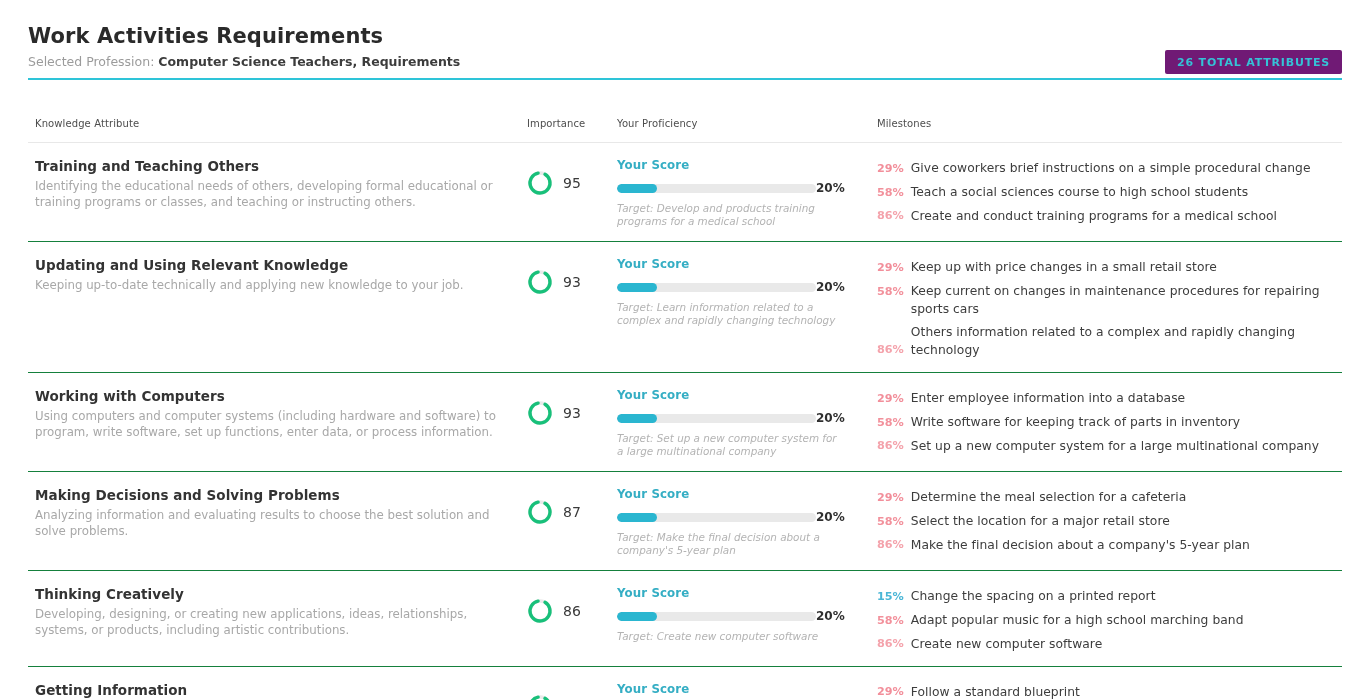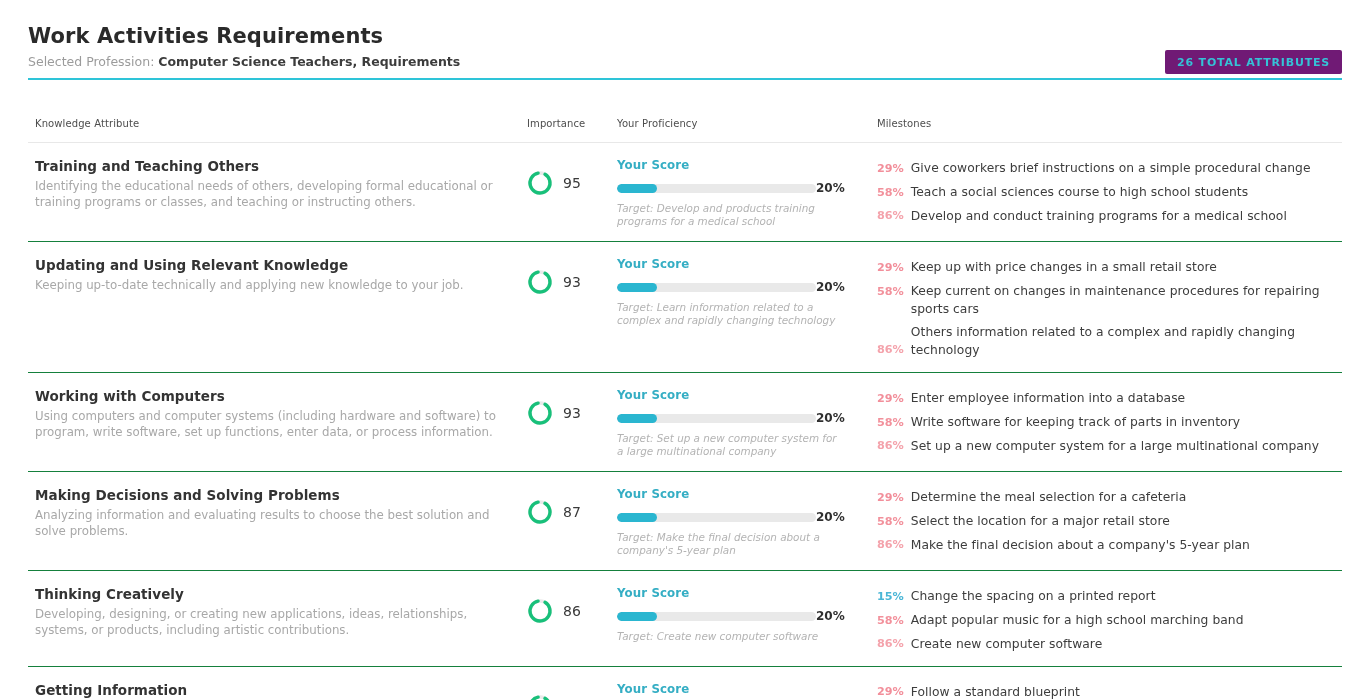--- a/index.html
+++ b/index.html
@@ -249,21 +249,21 @@
             <div class="ms-item">
               <span class="ms-pct start">29%</span>
               <span class="ms-text">Give coworkers brief instructions on a simple procedural change</span>
             </div>
             <div class="ms-item">
               <span class="ms-pct mid">58%</span>
               <span class="ms-text">Teach a social sciences course to high school students</span>
             </div>
             <div class="ms-item">
               <span class="ms-pct high">86%</span>
-              <span class="ms-text">Develop and conduct training programs for a medical school</span>
+              <span class="ms-text">Create and conduct training programs for a medical school</span>
             </div>
           </div>
         </div>
         <div class="row">
           <div class="col-attr">
             <div class="attr-name">Updating and Using Relevant Knowledge</div>
             <div class="attr-desc">Keeping up-to-date technically and applying new knowledge to your job.</div>
           </div>
           <div class="col-imp imp-cell">
             <svg class="donut" viewBox="0 0 26 26">

